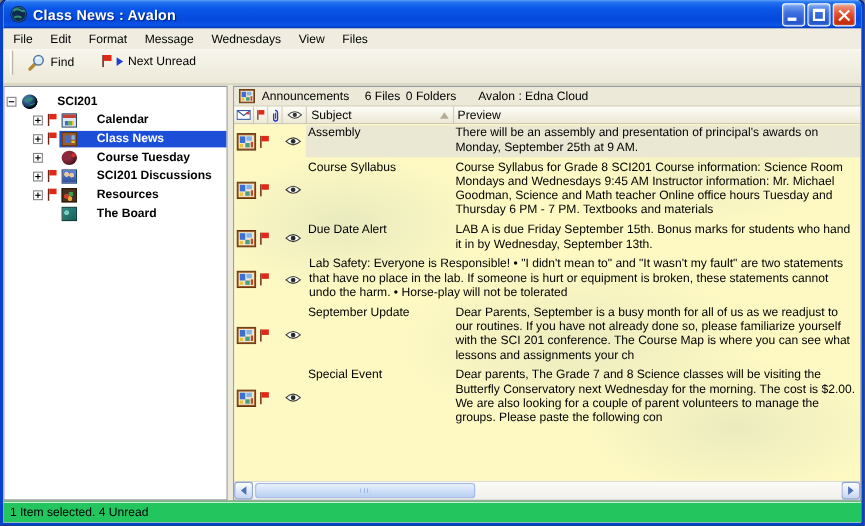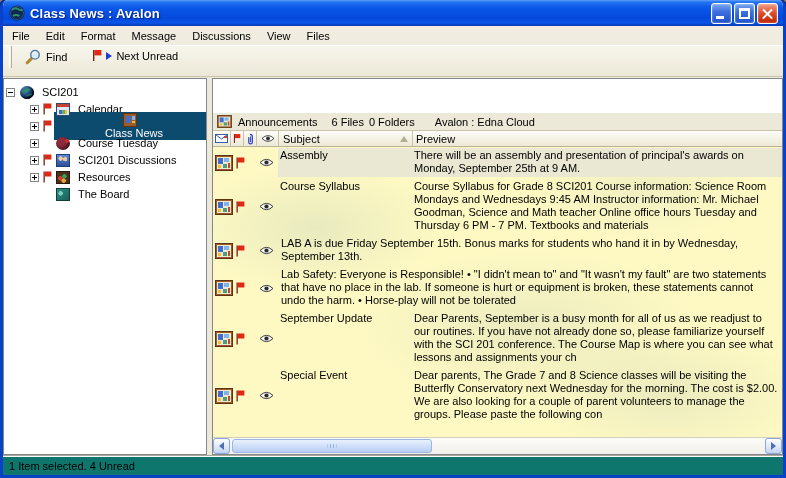--- a/index.html
+++ b/index.html
@@ -37,39 +37,39 @@
   
   .tree-row{display:flex;align-items:center;height:16px;margin:1px 0 1px 2px;white-space:nowrap;}
   .tree-row.child{margin-left:26px;}
   .toggle{width:9px;height:9px;flex:0 0 9px;border:1px solid #848484;background:#fff;position:relative;margin-right:3px;}
   .toggle::before{content:'';position:absolute;left:1px;right:1px;top:3px;height:1px;background:#000;}
   .toggle.plus::after{content:'';position:absolute;top:1px;bottom:1px;left:3px;width:1px;background:#000;}
   .toggle.hiddenbox{visibility:hidden;}
   .tflag{width:12px;flex:0 0 12px;display:flex;align-items:center;}
   .tflag.noflag svg{visibility:hidden;}
   .sel-region{display:flex;align-items:center;flex:1;padding:1px 2px;}
-  .tree-row.selected .sel-region{background:#0c4a6e;flex-direction:column;}
+  .tree-row.selected .sel-region{background:#1d4ed8;}
   .tree-row.selected .tlabel{color:#fff;}
-  .tlabel{padding-left:8px;}
+  .tlabel{padding-left:18px;font-weight:bold;}
   .ticon{width:14px;height:13px;flex:0 0 14px;display:inline-block;position:relative;}
   .ic-globe{border-radius:50%;background:radial-gradient(circle at 35% 30%,#3E6E9E 0 20%,#0E2A4E 60%,#040E20 100%);box-shadow:inset -1px -1px 1px #000;}
   .ic-globe::after{content:'';position:absolute;left:2px;top:3px;width:8px;height:3px;border-radius:50%;background:#2E8E6E;transform:rotate(-15deg);box-shadow:2px 5px 0 -1px #2E8E6E;}
   .ic-calendar{border:1px solid #30486E;background:linear-gradient(180deg,#C84030 0 30%,#DCE8F4 30%);}
   .ic-calendar::after{content:'';position:absolute;left:2px;top:6px;width:8px;height:4px;background:linear-gradient(90deg,#3E6FD0 0 3px,#6EAE58 3px 6px,#E8C33A 6px);}
   .ic-news{border:1px solid #5E3410;background:linear-gradient(#3E6FD0,#3E6FD0) 2px 2px/5px 7px no-repeat,
     linear-gradient(#7FB4E8,#7FB4E8) 8px 2px/3px 4px no-repeat,linear-gradient(#E8C33A,#E8C33A) 8px 7px/3px 2px no-repeat,#9C5B28;}
   .ic-content{border-radius:50%;background:radial-gradient(circle at 35% 35%,#8E2A3E 0 30%,#3A0E18 80%);}
   .ic-content::after{content:'';position:absolute;right:1px;top:2px;width:4px;height:4px;border-radius:50%;background:#D03028;}
   .ic-discuss{border:1px solid #1E3E78;background:radial-gradient(circle at 30% 32%,#E8C8A0 0 2px,transparent 2.4px),
     radial-gradient(circle at 68% 38%,#E8C8A0 0 2px,transparent 2.4px),linear-gradient(180deg,#5E86D8,#2E4E98);}
   .ic-resources{border:1px solid #2A1808;background:radial-gradient(circle at 28% 58%,#D04030 0 2px,transparent 2.4px),
     radial-gradient(circle at 62% 40%,#3E9E50 0 2px,transparent 2.4px),radial-gradient(circle at 55% 78%,#E8A838 0 2px,transparent 2.4px),#4A3020;}
   .ic-board{border:1px solid #0E3E38;background:radial-gradient(circle at 30% 40%,#7ECEC0 0 2px,transparent 2.4px),linear-gradient(135deg,#2E8E86,#1A5E58);}
   
-  .announce-bar{height:18px;flex:0 0 18px;display:flex;align-items:center;background:#ECE9D8;border-bottom:1px solid #C9C3AC;padding-left:4px;gap:6px;white-space:nowrap;margin-top:34px;}
+  .announce-bar{height:18px;flex:0 0 18px;display:flex;align-items:center;background:#ECE9D8;border-bottom:1px solid #C9C3AC;padding-left:4px;gap:6px;white-space:nowrap;}
   .announce-bar .loc{margin-left:14px;}
   .announce-bar .counts{margin-left:8px;display:flex;gap:5px;}
   .col-header{height:16px;flex:0 0 16px;display:flex;background:linear-gradient(180deg,#FDFCF7,#EDE9D6);border-bottom:1px solid #B8B29A;}
   .hcell{display:flex;align-items:center;border-right:1px solid #C9C3AC;padding:0 2px;background:linear-gradient(180deg,#FDFCF7,#EDE9D6);}
   .hcell.icon-cell{justify-content:center;}
   .h-subject{width:134px;padding-left:4px;}
   .h-preview{flex:1;padding-left:3px;border-right:none;}
   .sort-asc{margin-left:auto;width:0;height:0;border-left:4px solid transparent;border-right:4px solid transparent;border-bottom:6px solid #B3AD95;margin-right:2px;}
   
   .list{flex:1;min-height:0;overflow:hidden;position:relative;background:#fef9c3;}
@@ -89,21 +89,21 @@
   .hscroll{height:17px;flex:0 0 17px;display:flex;background:#F4F3EE;border-top:1px solid #D4CFBA;}
   .sb-btn{width:17px;flex:0 0 17px;border:1px solid #8DA6D8;border-radius:3px;background:linear-gradient(180deg,#FDFEFF,#D7E2F6 70%,#C2D3F0);display:flex;align-items:center;justify-content:center;}
   .arrow-left{width:0;height:0;border-top:4px solid transparent;border-bottom:4px solid transparent;border-right:5px solid #4D6FB8;}
   .arrow-right{width:0;height:0;border-top:4px solid transparent;border-bottom:4px solid transparent;border-left:5px solid #4D6FB8;}
   .sb-track{flex:1;position:relative;background:linear-gradient(180deg,#FBFBF8,#F1F0EA);}
   .sb-thumb{position:absolute;left:2px;top:1px;bottom:1px;width:200px;border:1px solid #9EB6E4;border-radius:3px;
     background:linear-gradient(180deg,#E9F1FC,#CBDCF7 60%,#B8CEF2);}
   .sb-thumb::after{content:'';position:absolute;left:50%;top:4px;bottom:4px;width:9px;transform:translateX(-50%);
     background:repeating-linear-gradient(90deg,#9AB3E8 0 1px,transparent 1px 3px);}
   
-  .statusbar{height:20px;flex:0 0 20px;display:flex;align-items:center;background:#0f766e;border-top:1px solid #ACA899;box-shadow:inset 0 1px 0 #fff;padding-left:6px;}
+  .statusbar{height:20px;flex:0 0 20px;display:flex;align-items:center;background:#22c55e;border-top:1px solid #ACA899;box-shadow:inset 0 1px 0 #fff;padding-left:6px;}
   svg{display:block;}
 </style>
 </head>
 <body>
 
 <div class="window">
 
   <div class="titlebar">
     <span>
       <svg width="16" height="16" viewBox="0 0 16 16">
@@ -124,21 +124,21 @@
         <span class="glyph-x1"></span>
         <span class="glyph-x2"></span>
       </span>
   </div>
 
   <div class="menubar" id="menubar">
       <span class="menu-item">File</span>
       <span class="menu-item">Edit</span>
       <span class="menu-item">Format</span>
       <span class="menu-item">Message</span>
-      <span class="menu-item">Discussions</span>
+      <span class="menu-item">Wednesdays</span>
       <span class="menu-item">View</span>
       <span class="menu-item">Files</span>
     </div>
 
   <div class="toolbar">
     <span class="grip"></span>
     <span class="tool-btn">
       <span>
         <svg width="17" height="16" viewBox="0 0 17 16">
           <path d="M6.6 9.4 L2.2 13.8" stroke="#B08830" stroke-width="3" stroke-linecap="round"></path>
@@ -383,20 +383,21 @@
               <rect x="1.5" y="0.5" width="1.3" height="11" fill="#6E2418"></rect>
               <rect x="2.8" y="0.5" width="6.6" height="5" fill="#E02818"></rect>
             </svg>
           </span>
           <span class="cell-eye">
             <svg width="15" height="9" viewBox="0 0 15 9">
               <path d="M1 4.5 Q7.5 -1.8 14 4.5 Q7.5 10.8 1 4.5 Z" fill="#fdfdf8" stroke="#3a3a3a"></path>
               <circle cx="7.5" cy="4.5" r="2.1" fill="#2a2a2a"></circle>
             </svg>
           </span>
+          <span class="cell-subject">Due Date Alert</span>
           <span class="cell-preview">LAB A is due Friday September 15th. Bonus marks for students who hand it in by Wednesday, September 13th.</span>
         </div>
           <div class="msg-row">
           <span class="cell-icon">
             <svg width="18" height="16" viewBox="0 0 18 16">
               <rect x="0.5" y="0.5" width="17" height="15" fill="#9C5B28" stroke="#5E3410"></rect>
               <rect x="2" y="2" width="14" height="12" fill="#EFE7D2"></rect>
               <rect x="3" y="3" width="5" height="6" fill="#3E6FD0"></rect>
               <rect x="9" y="3" width="5" height="4" fill="#7FB4E8"></rect>
               <rect x="3" y="10" width="3" height="3" fill="#E8C33A"></rect>

